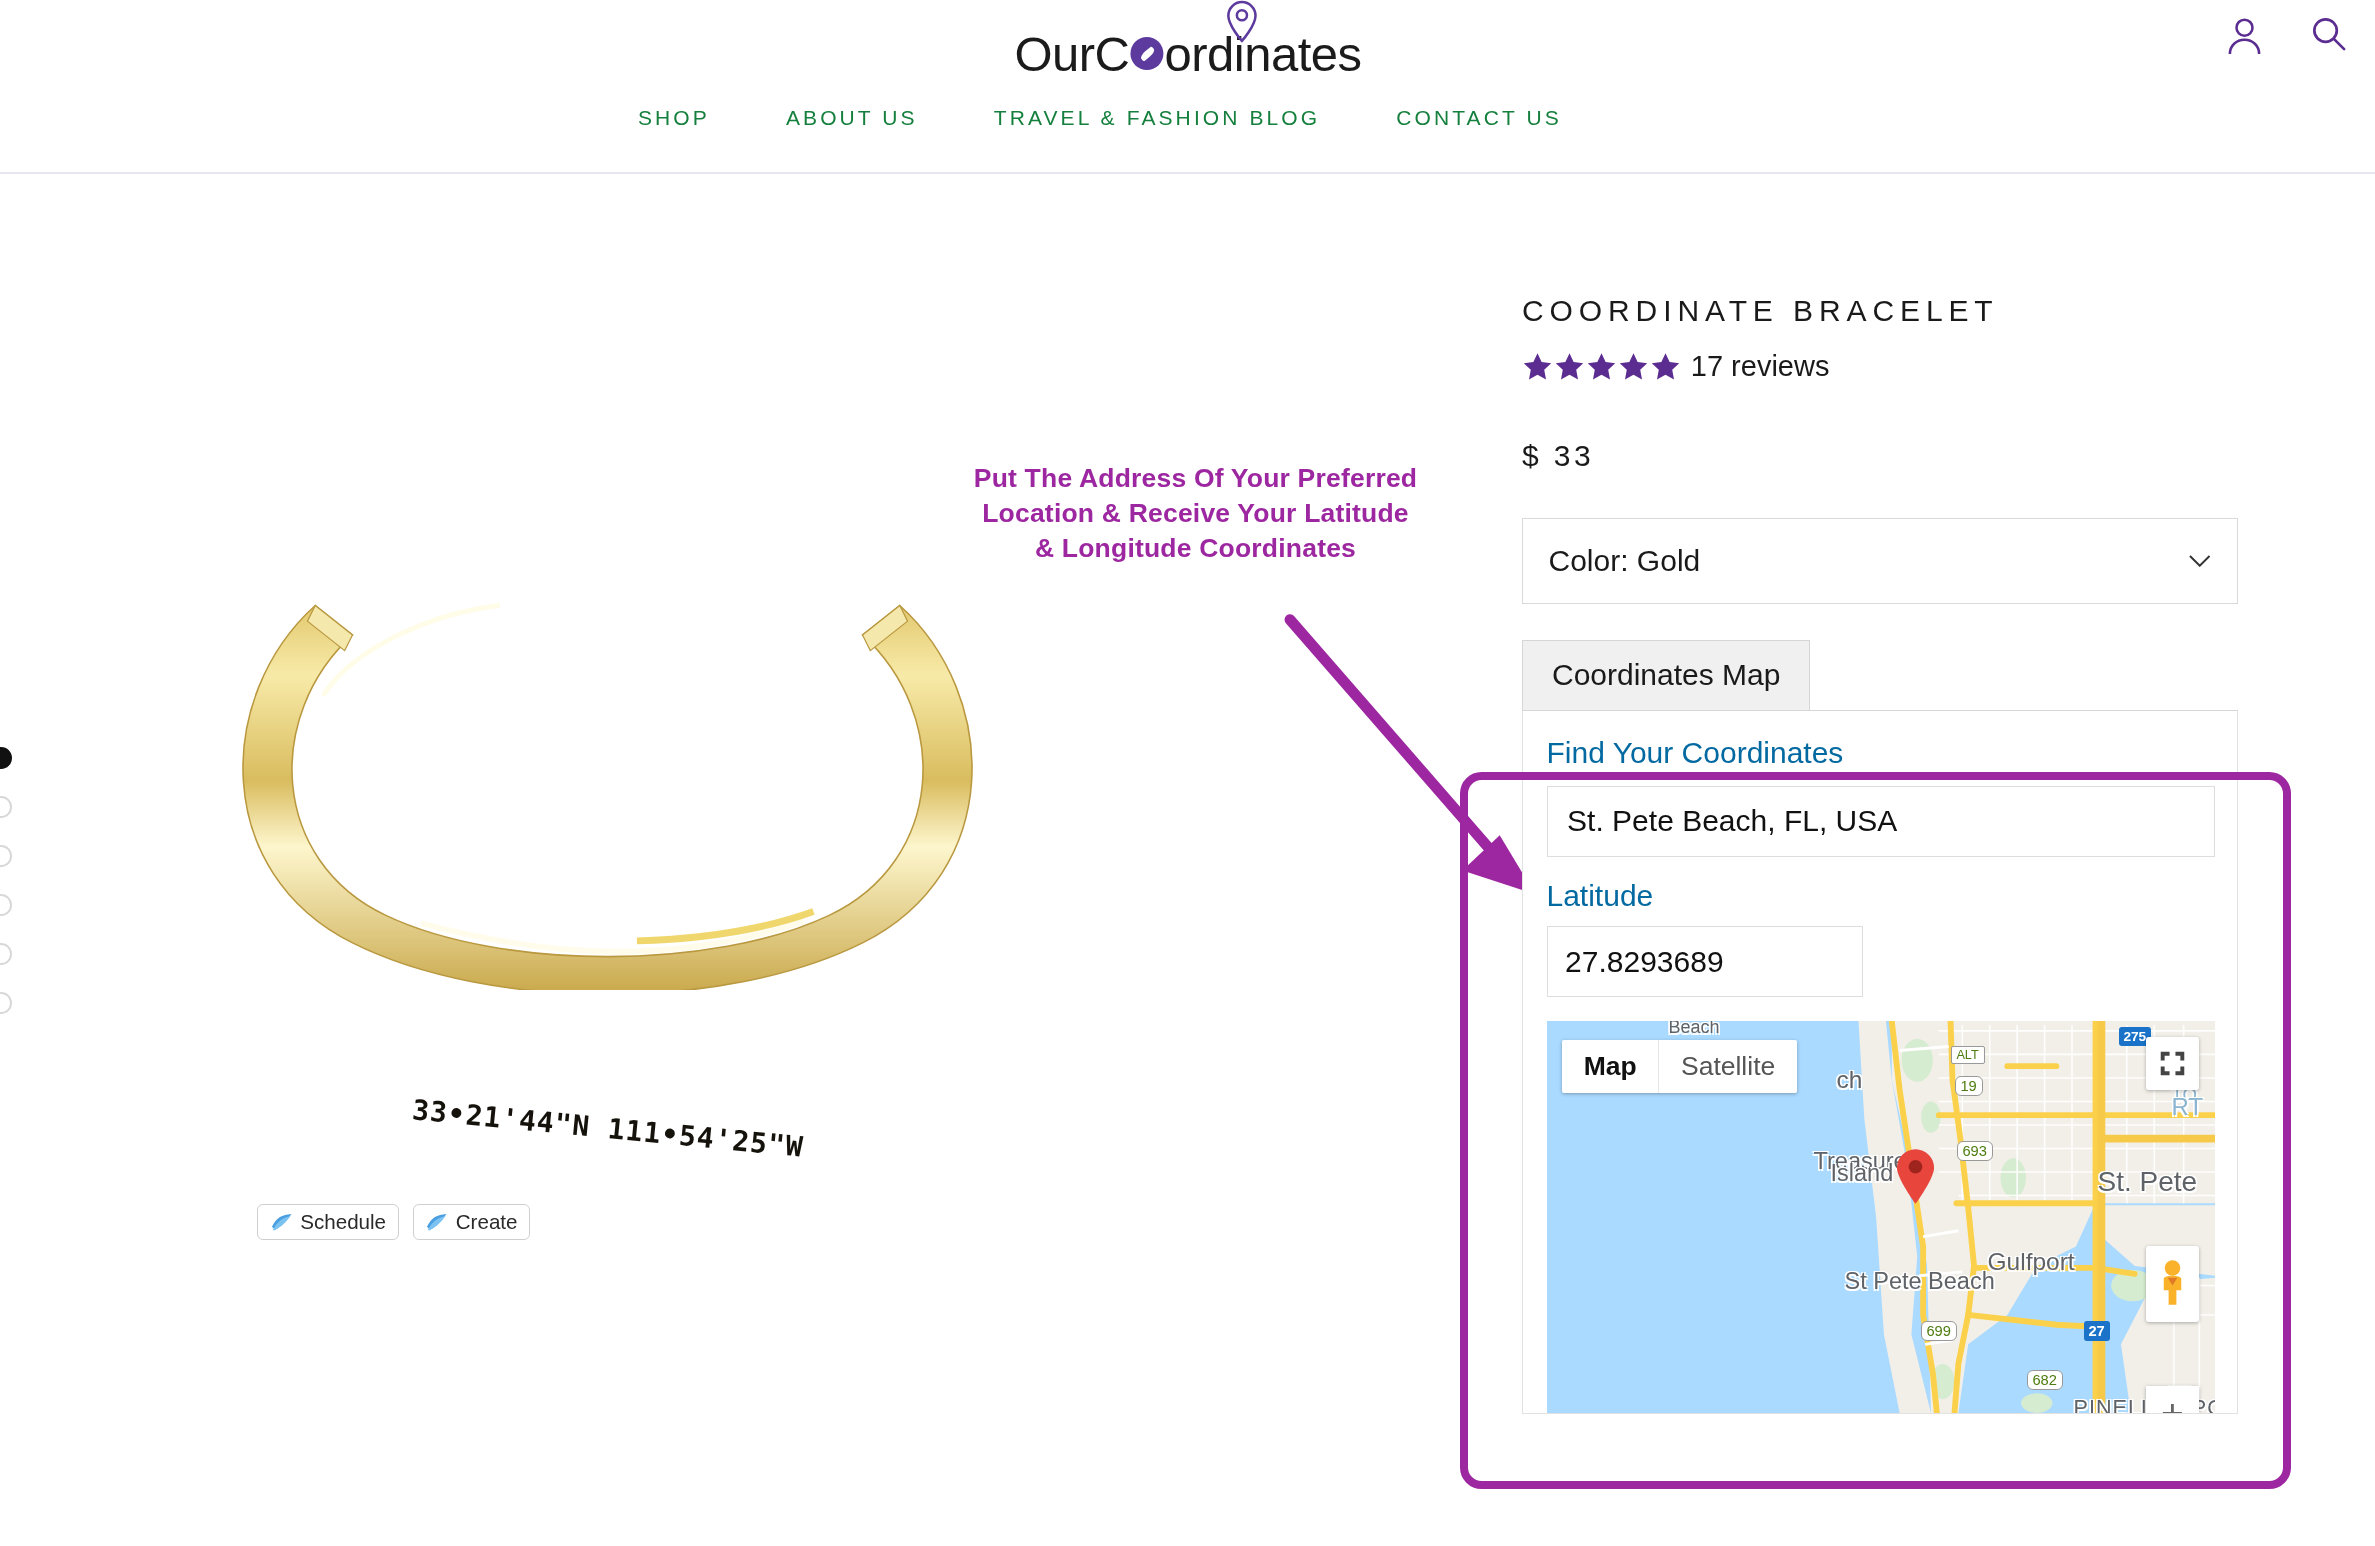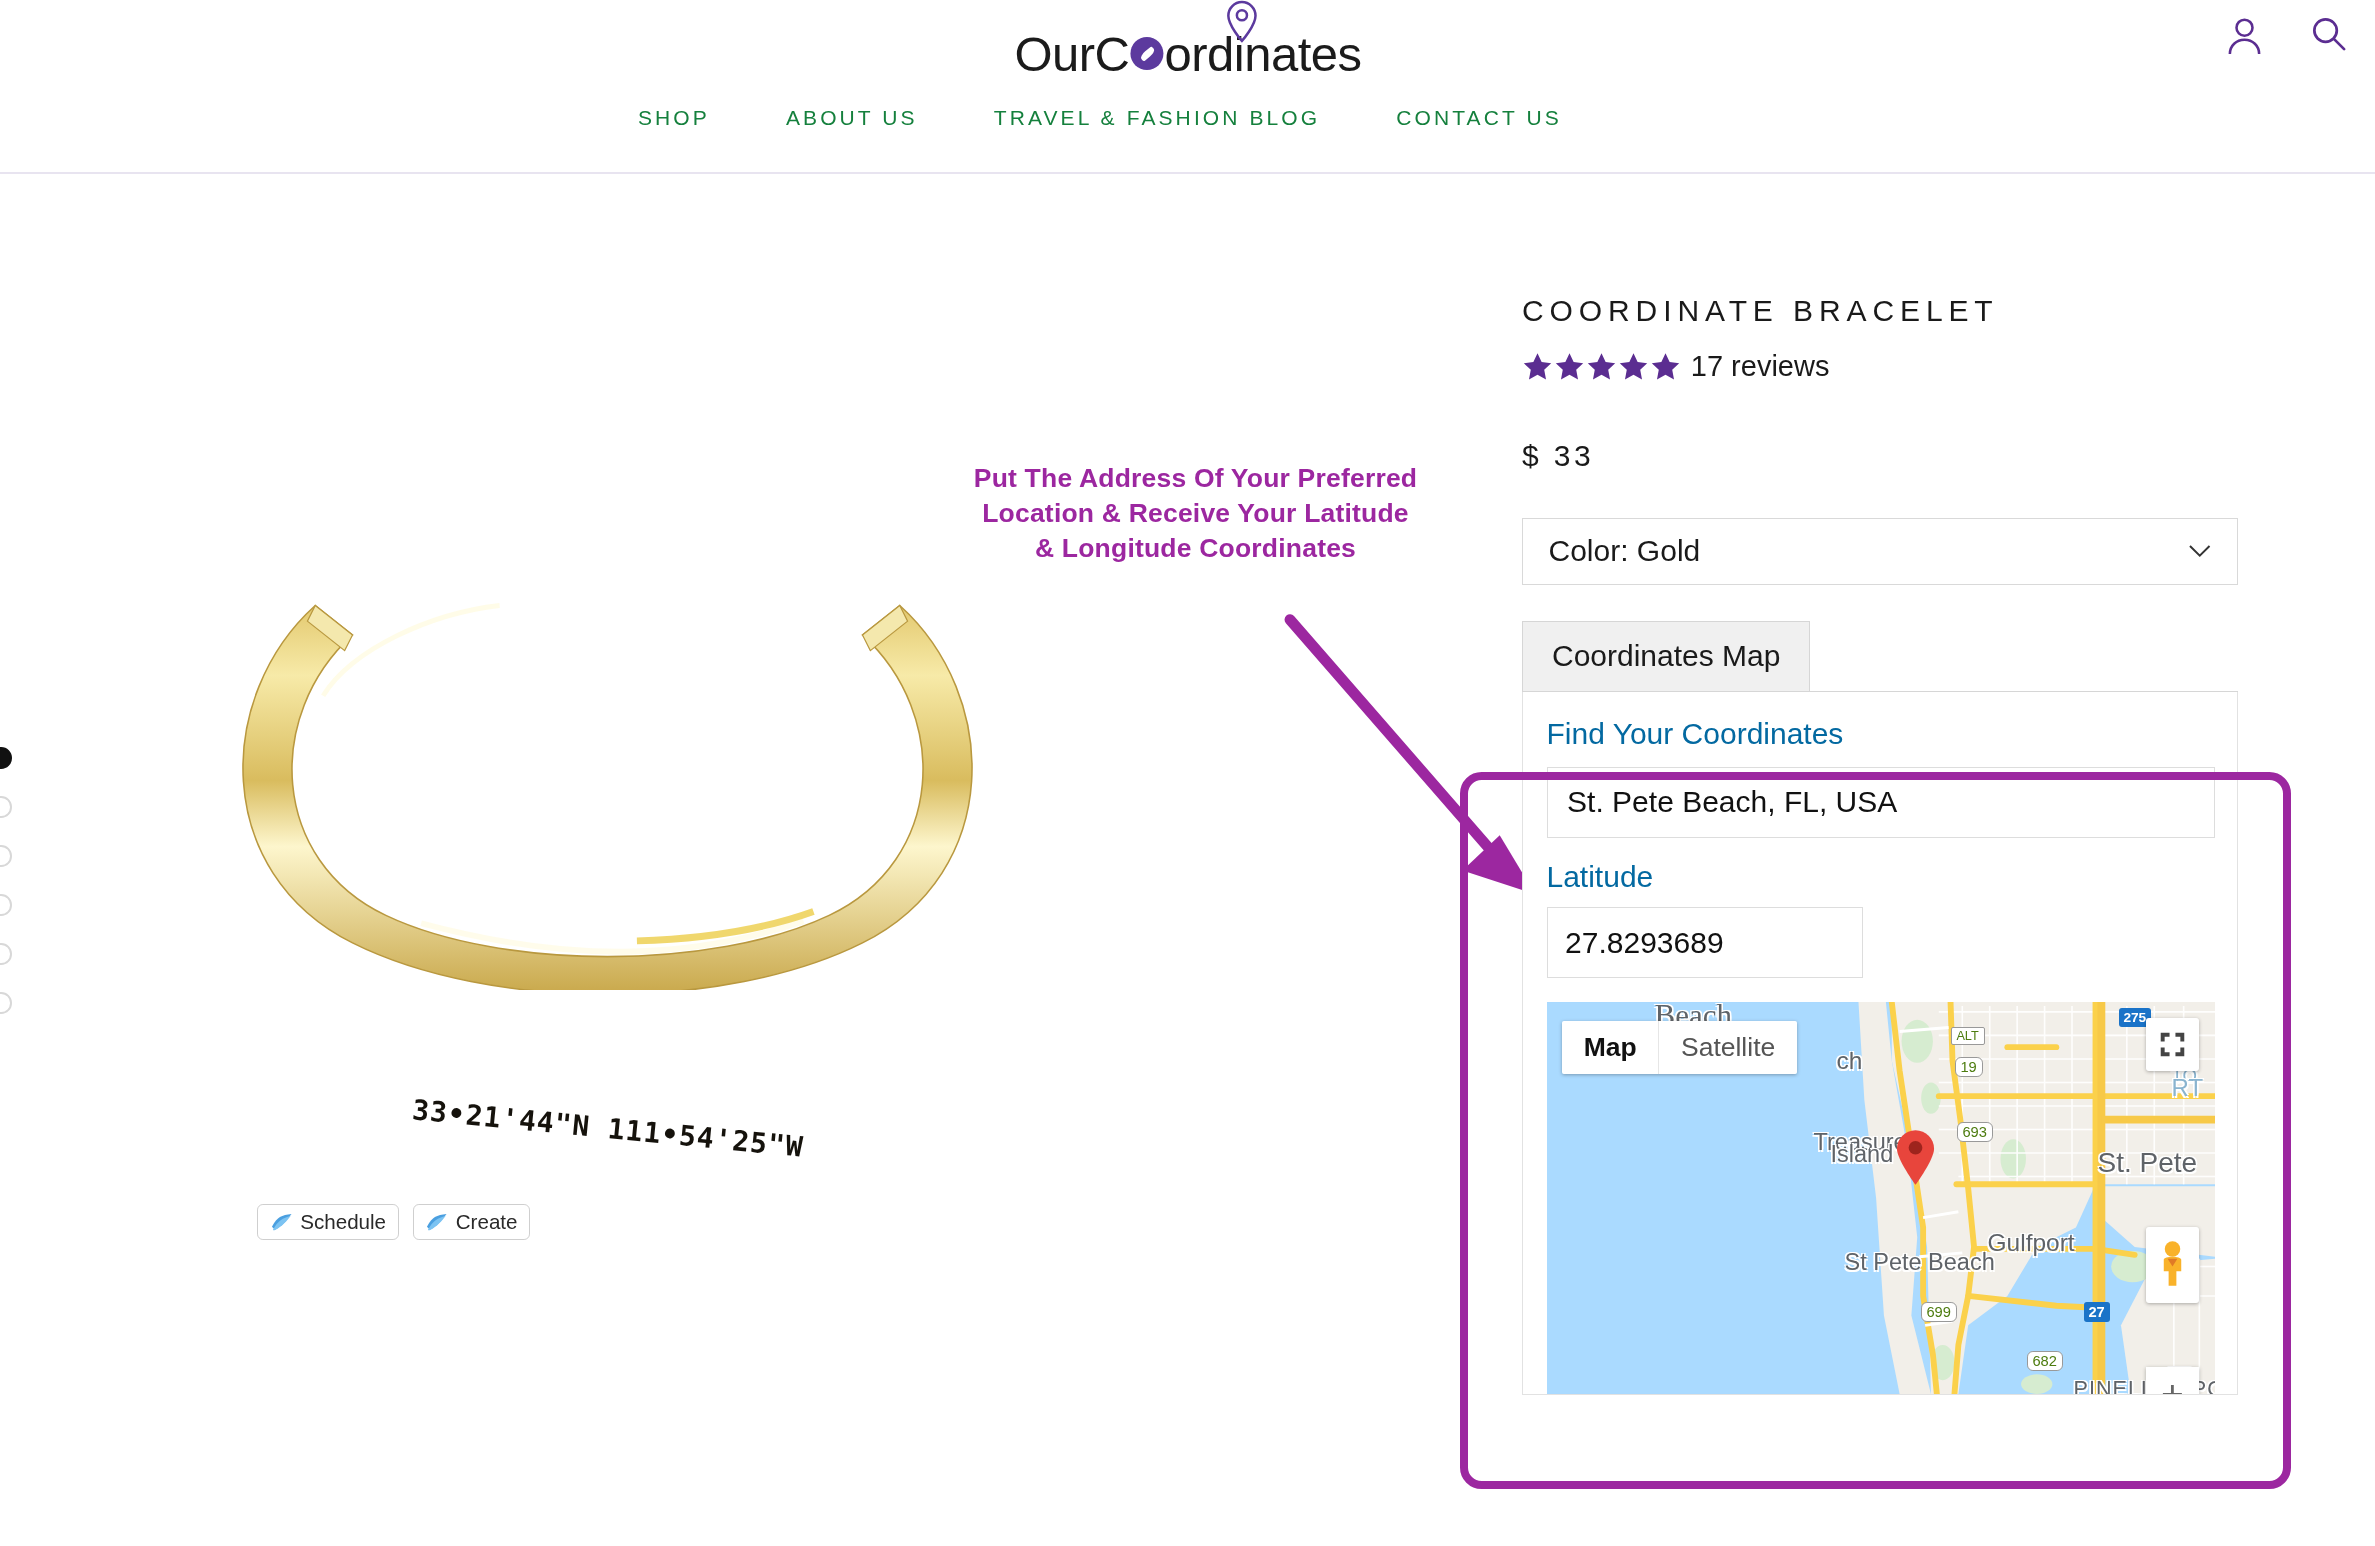--- a/index.html
+++ b/index.html
@@ -79,21 +79,21 @@
   .product-title {
     font-size:30px; letter-spacing:5.9px; color:#1a1a1a; font-weight:400; white-space:nowrap;
   }
   .rating { display:flex; align-items:center; gap:9.8px; margin-top:21.6px; }
   .stars { display:flex; gap:1px; }
   .star { width:31px; height:31px; }
   .reviews { font-size:29px; color:#1a1a1a; }
   .price { margin-top:56px; font-size:30px; letter-spacing:3.4px; color:#1a1a1a; }
 
   .color-select {
-    margin-top:45px; width:716px; height:67px; border:1px solid #d9d9d9;
+    margin-top:45px; width:716px; height:86px; border:1px solid #d9d9d9;
     background:#fff; display:flex; align-items:center; justify-content:space-between;
     padding:0 25.5px; cursor:pointer;
   }
   .color-select span { font-size:30px; color:#1a1a1a; }
   .chev { width:23.5px; height:13.7px; }
 
   .tabs { margin-top:36px; display:flex; }
   .tab {
     background:#f0f0f0; border:1px solid #d6d6d6; border-bottom:none;
     padding:17.6px 29px; font-size:30px; color:#1a1a1a; cursor:pointer;
@@ -373,21 +373,21 @@
           </g>
 
           <g stroke="#fff" stroke-width="3" fill="none">
             <path d="M384 220 L420 214"></path>
               <path d="M380 260 L424 256"></path>
             <path d="M386 330 L414 326"></path>
               <path d="M360 30 L410 26"></path>
           </g>
         </svg>
 
-        <div class="maplabel" style="left:108px; top:-3.9px; font-size:31px;font-family:Liberation Serif, serif;">Beach</div>
+        <div class="maplabel" style="left:122px; top:-3.9px; font-size:18px;">Beach</div>
         <div class="maplabel" style="left:290px; top:45px; font-size:24.5px;">ch</div>
         <div class="maplabel" style="left:267px; top:127px; font-size:23.5px;">Treasure</div>
         <div class="maplabel" style="left:284px; top:139px; font-size:23.5px;">Island</div>
         <div class="maplabel" style="left:298px; top:247px; font-size:23.5px;">St Pete Beach</div>
         <div class="maplabel" style="left:441px; top:227px; font-size:24.5px;">Gulfport</div>
         <div class="maplabel" style="left:551px; top:145px; font-size:28px;">St. Pete</div>
 
         <div class="maplabel" style="left:527px; top:374px; font-size:21.6px; letter-spacing:1px;">PINELLAS PO</div>
         <div class="maplabel" style="left:625px; top:63px; font-size:18.6px; color:#8ab4cf;">TO</div>
         <div class="maplabel" style="left:625px; top:72px; font-size:24px; color:#8ab4cf;">RT</div>

